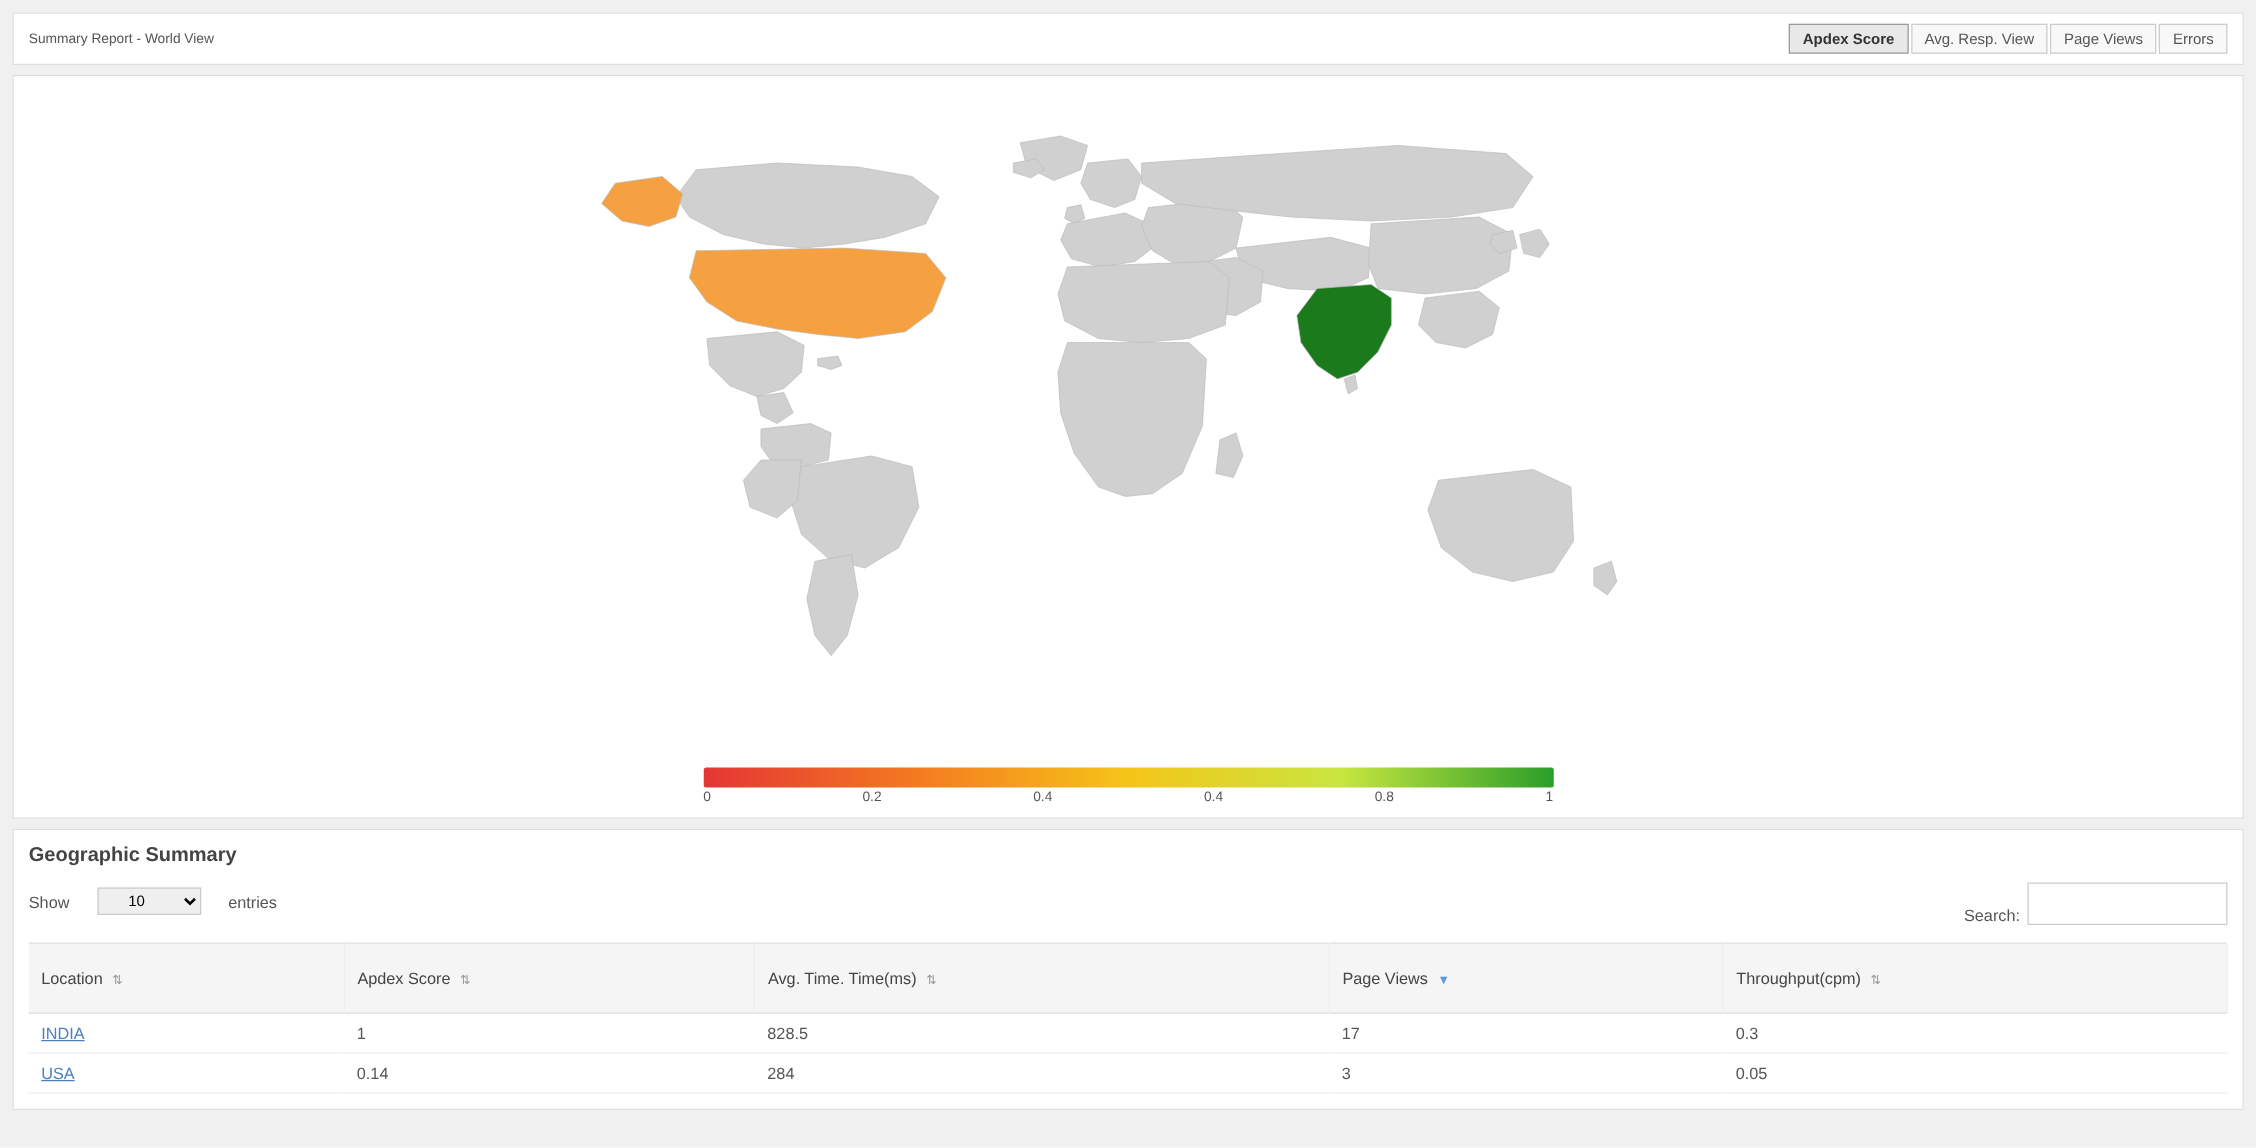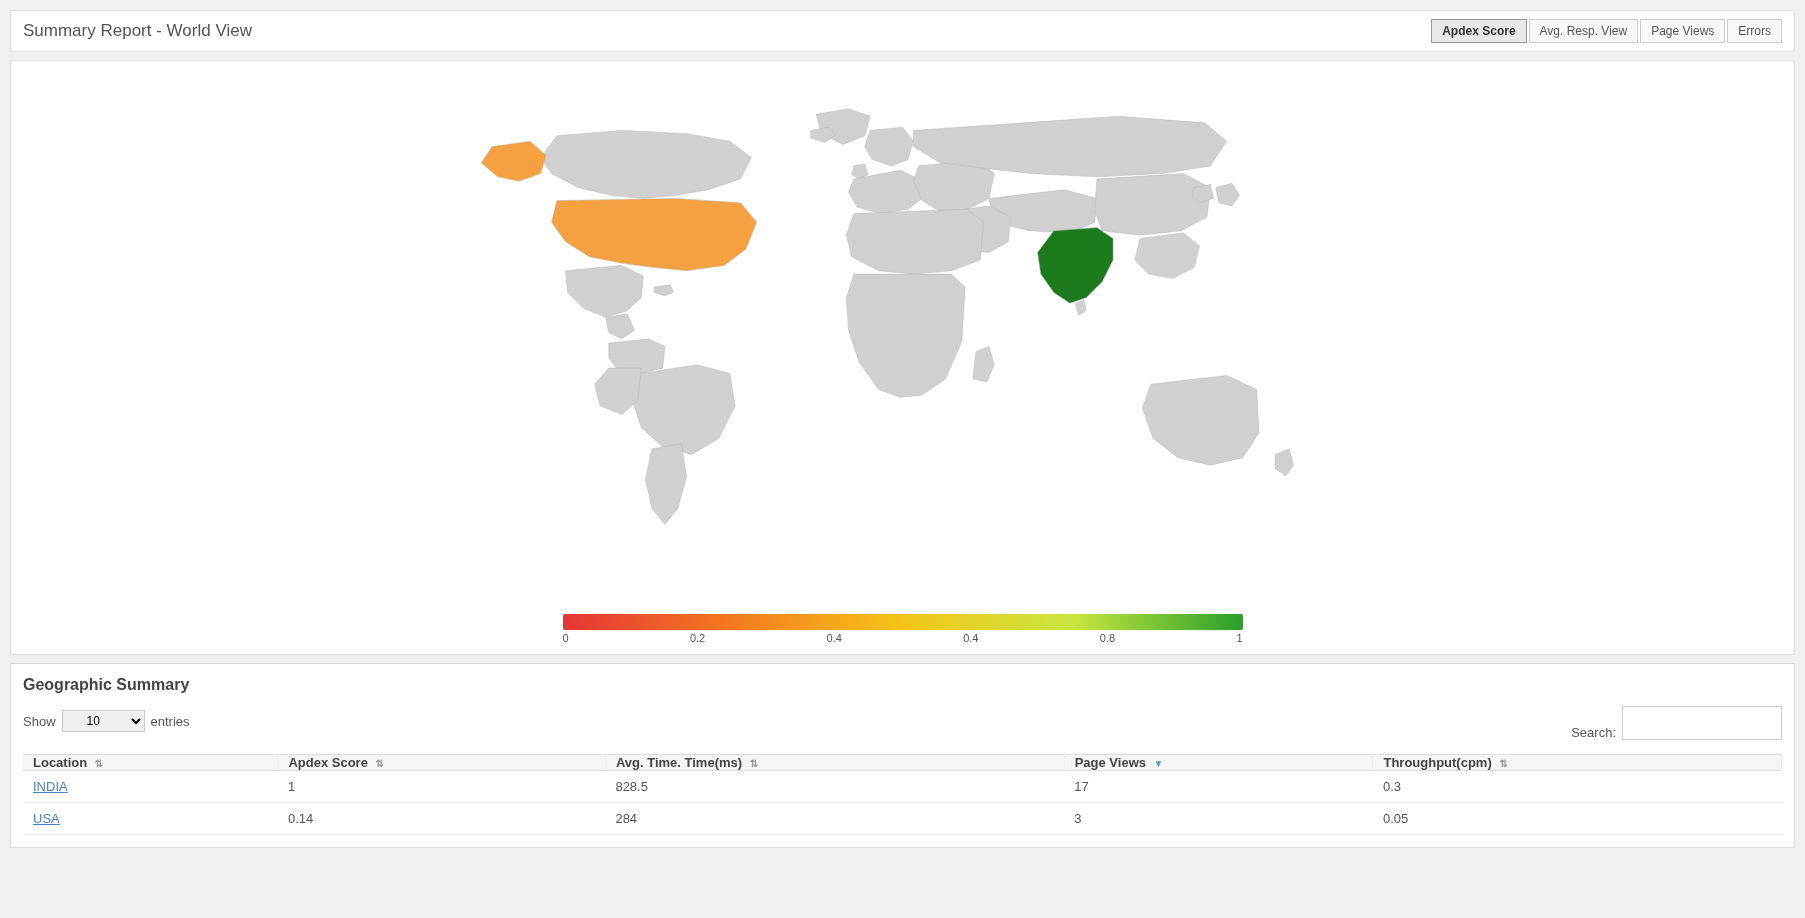--- a/index.html
+++ b/index.html
@@ -17,21 +17,21 @@
     .top-bar {
       display: flex;
       justify-content: space-between;
       align-items: center;
       background: #fff;
       padding: 8px 12px;
       border: 1px solid #ddd;
       margin-bottom: 8px;
     }
     .top-title {
-      font-size: 17px;
+      font-size: 11px;
       color: #555;
     }
     .view-buttons {
       display: flex;
       gap: 2px;
     }
     .view-btn {
       padding: 4px 10px;
       border: 1px solid #ccc;
       background: #f8f8f8;
@@ -82,21 +82,21 @@
     }
     .geo-title {
       font-size: 16px;
       font-weight: bold;
       margin-bottom: 12px;
       color: #444;
     }
     .show-entries {
       display: flex;
       align-items: center;
-      gap: 6px;
+      gap: 22px;
       margin-bottom: 10px;
       font-size: 13px;
       color: #555;
     }
     .show-entries select {
       padding: 2px 20px;
       border: 1px solid #ccc;
       font-size: 12px;
     }
     .search-bar {
@@ -122,23 +122,23 @@
       width: 100%;
       border-collapse: collapse;
       font-size: 13px;
     }
     thead tr {
       background: #f5f5f5;
       border-top: 1px solid #ddd;
       border-bottom: 1px solid #ddd;
     }
     thead th {
-      padding: 0 10px;
+      padding: 20px 10px;
       text-align: left;
-      font-weight: bold;
+      font-weight: normal;
       color: #444;
       border-right: 1px solid #eee;
       cursor: pointer;
       white-space: nowrap;
     }
     thead th .sort-icon {
       display: inline-block;
       margin-left: 4px;
       font-size: 10px;
       color: #999;

